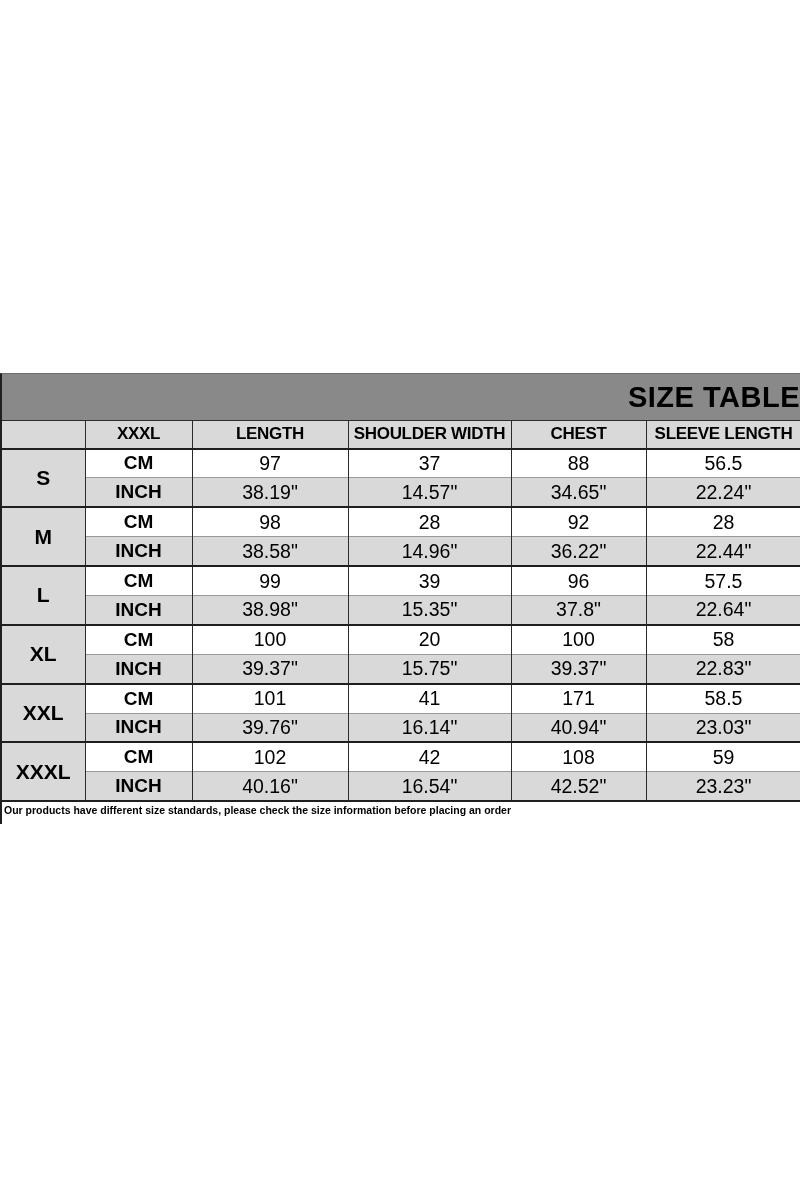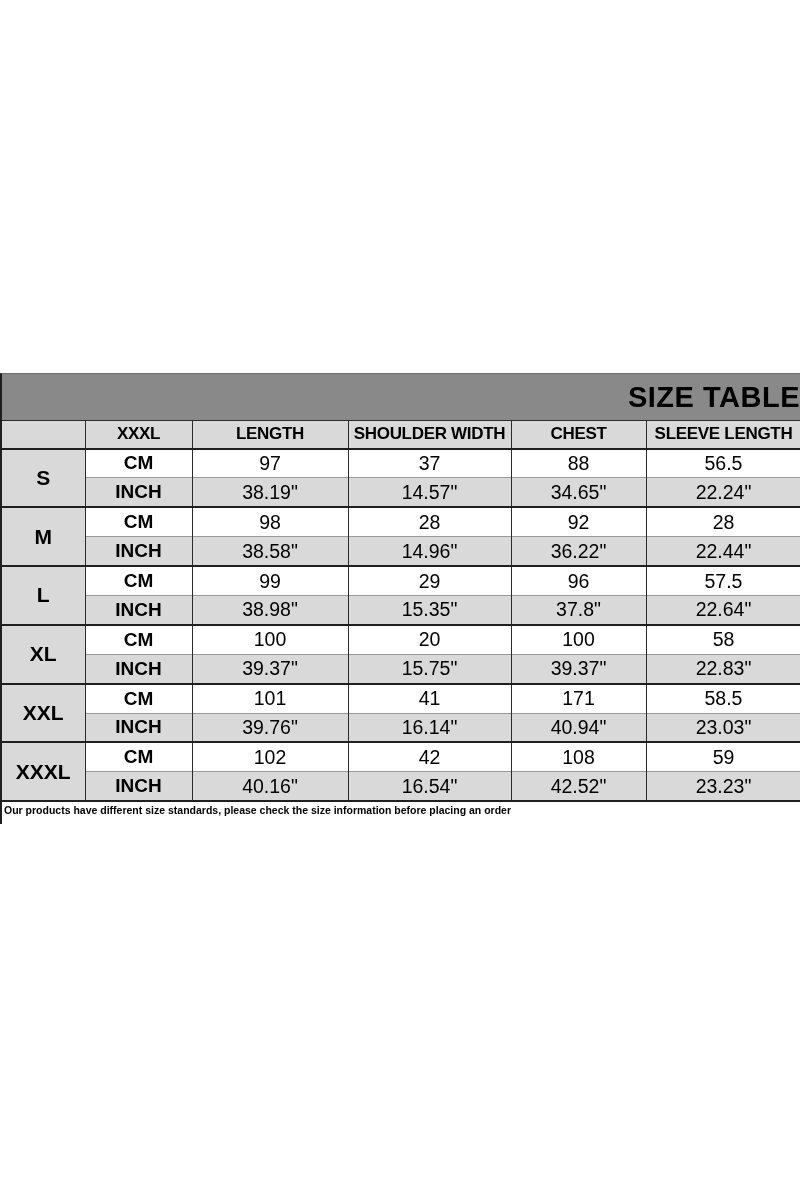--- a/index.html
+++ b/index.html
@@ -140,21 +140,21 @@
             <td class="unit-cell">INCH</td>
             <td class="value-cell">38.58"</td>
             <td class="value-cell">14.96"</td>
             <td class="value-cell">36.22"</td>
             <td class="value-cell">22.44"</td>
           </tr>
           <tr class="cm-row">
             <td class="size-cell" rowspan="2">L</td>
             <td class="unit-cell">CM</td>
             <td class="value-cell">99</td>
-            <td class="value-cell">29</td>
+            <td class="value-cell">39</td>
             <td class="value-cell">96</td>
             <td class="value-cell">57.5</td>
           </tr>
           <tr class="inch-row">
             <td class="unit-cell">INCH</td>
             <td class="value-cell">38.98"</td>
             <td class="value-cell">15.35"</td>
             <td class="value-cell">37.8"</td>
             <td class="value-cell">22.64"</td>
           </tr>

